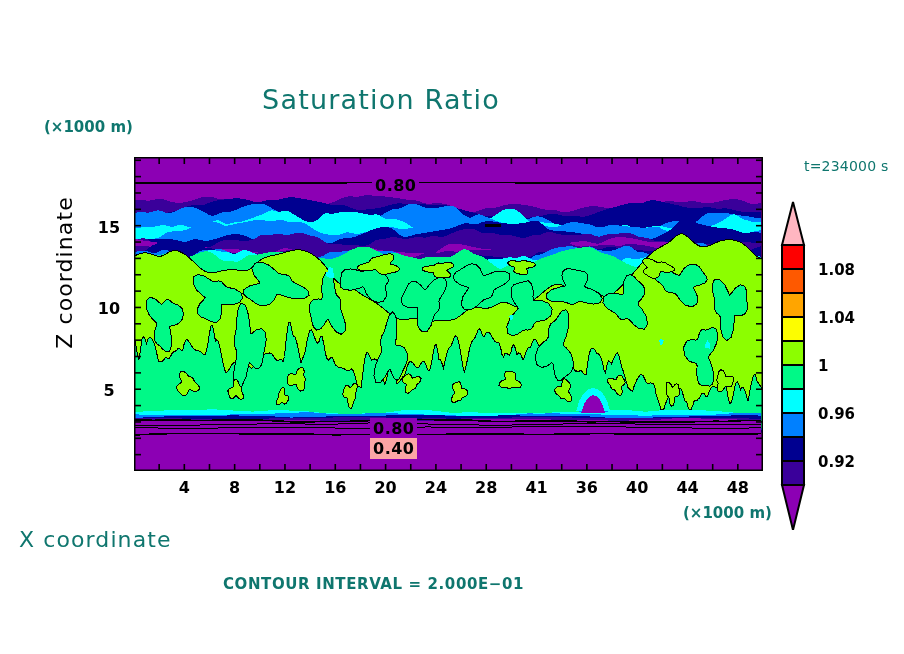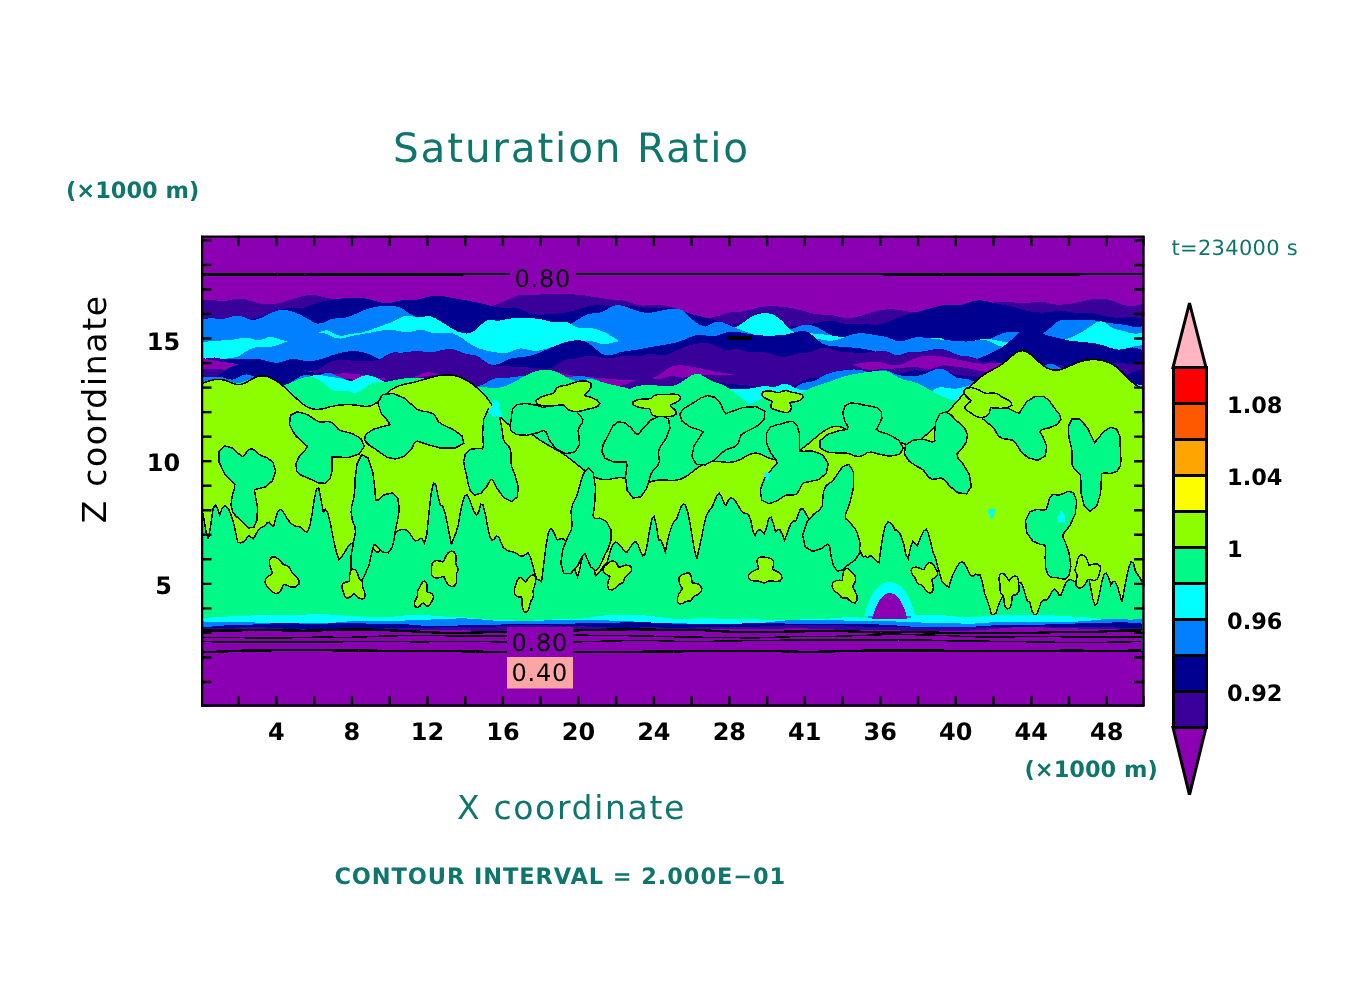--- a/index.html
+++ b/index.html
@@ -43,33 +43,33 @@
   }
 
   #x-unit-label {
     left: 683px;
     top: 506px;
     font-size: 15px;
     font-weight: bold;
   }
 
   #time-label {
-    left: 781px;
+    left: 804px;
     top: 159px;
     font-size: 14px;
     letter-spacing: 0.2px;
   }
 
   #x-axis-title {
     left: 0;
     top: 529px;
     width: 762px;
-    text-align: center;
     font-size: 22px;
     letter-spacing: 1.1px;
+    padding-left: 19px;
   }
 
   #y-axis-title {
     position: absolute;
     left: -36px;
     top: 260px;
     width: 200px;
     text-align: center;
     font-size: 22px;
     letter-spacing: 1.1px;
@@ -119,24 +119,25 @@
   #field-svg, #cbar-svg {
     position: absolute;
     display: block;
   }
   #field-svg { left: 134px; top: 157px; }
   #cbar-svg  { left: 775px; top: 200px; }
 
   .contour-inline-label {
     position: absolute;
     font-size: 16px;
-    font-weight: normal;
+    font-weight: bold;
     background: transparent;
     color: #000;
     letter-spacing: 0.5px;
+    margin-left: 32px;
   }
 </style>
 </head>
 <body>
 
 <div class="txt" id="plot-title">Saturation Ratio</div>
 
 <div class="txt" id="y-unit-label">(×1000 m)</div>
 
 <div class="txt" id="time-label">t=234000 s</div>

